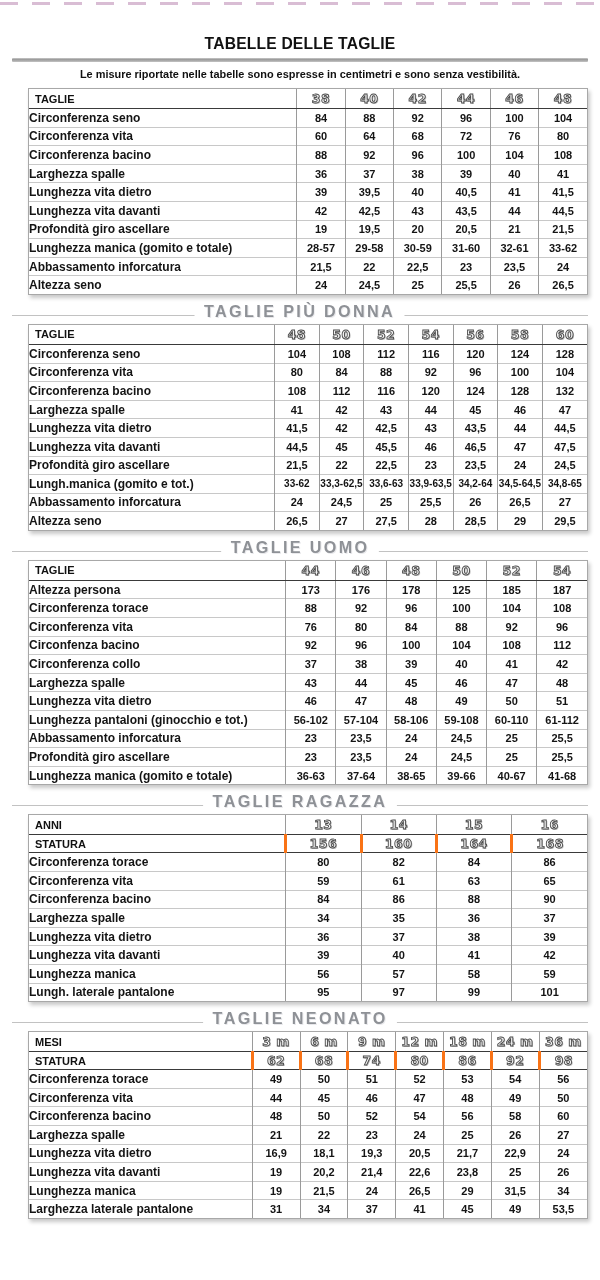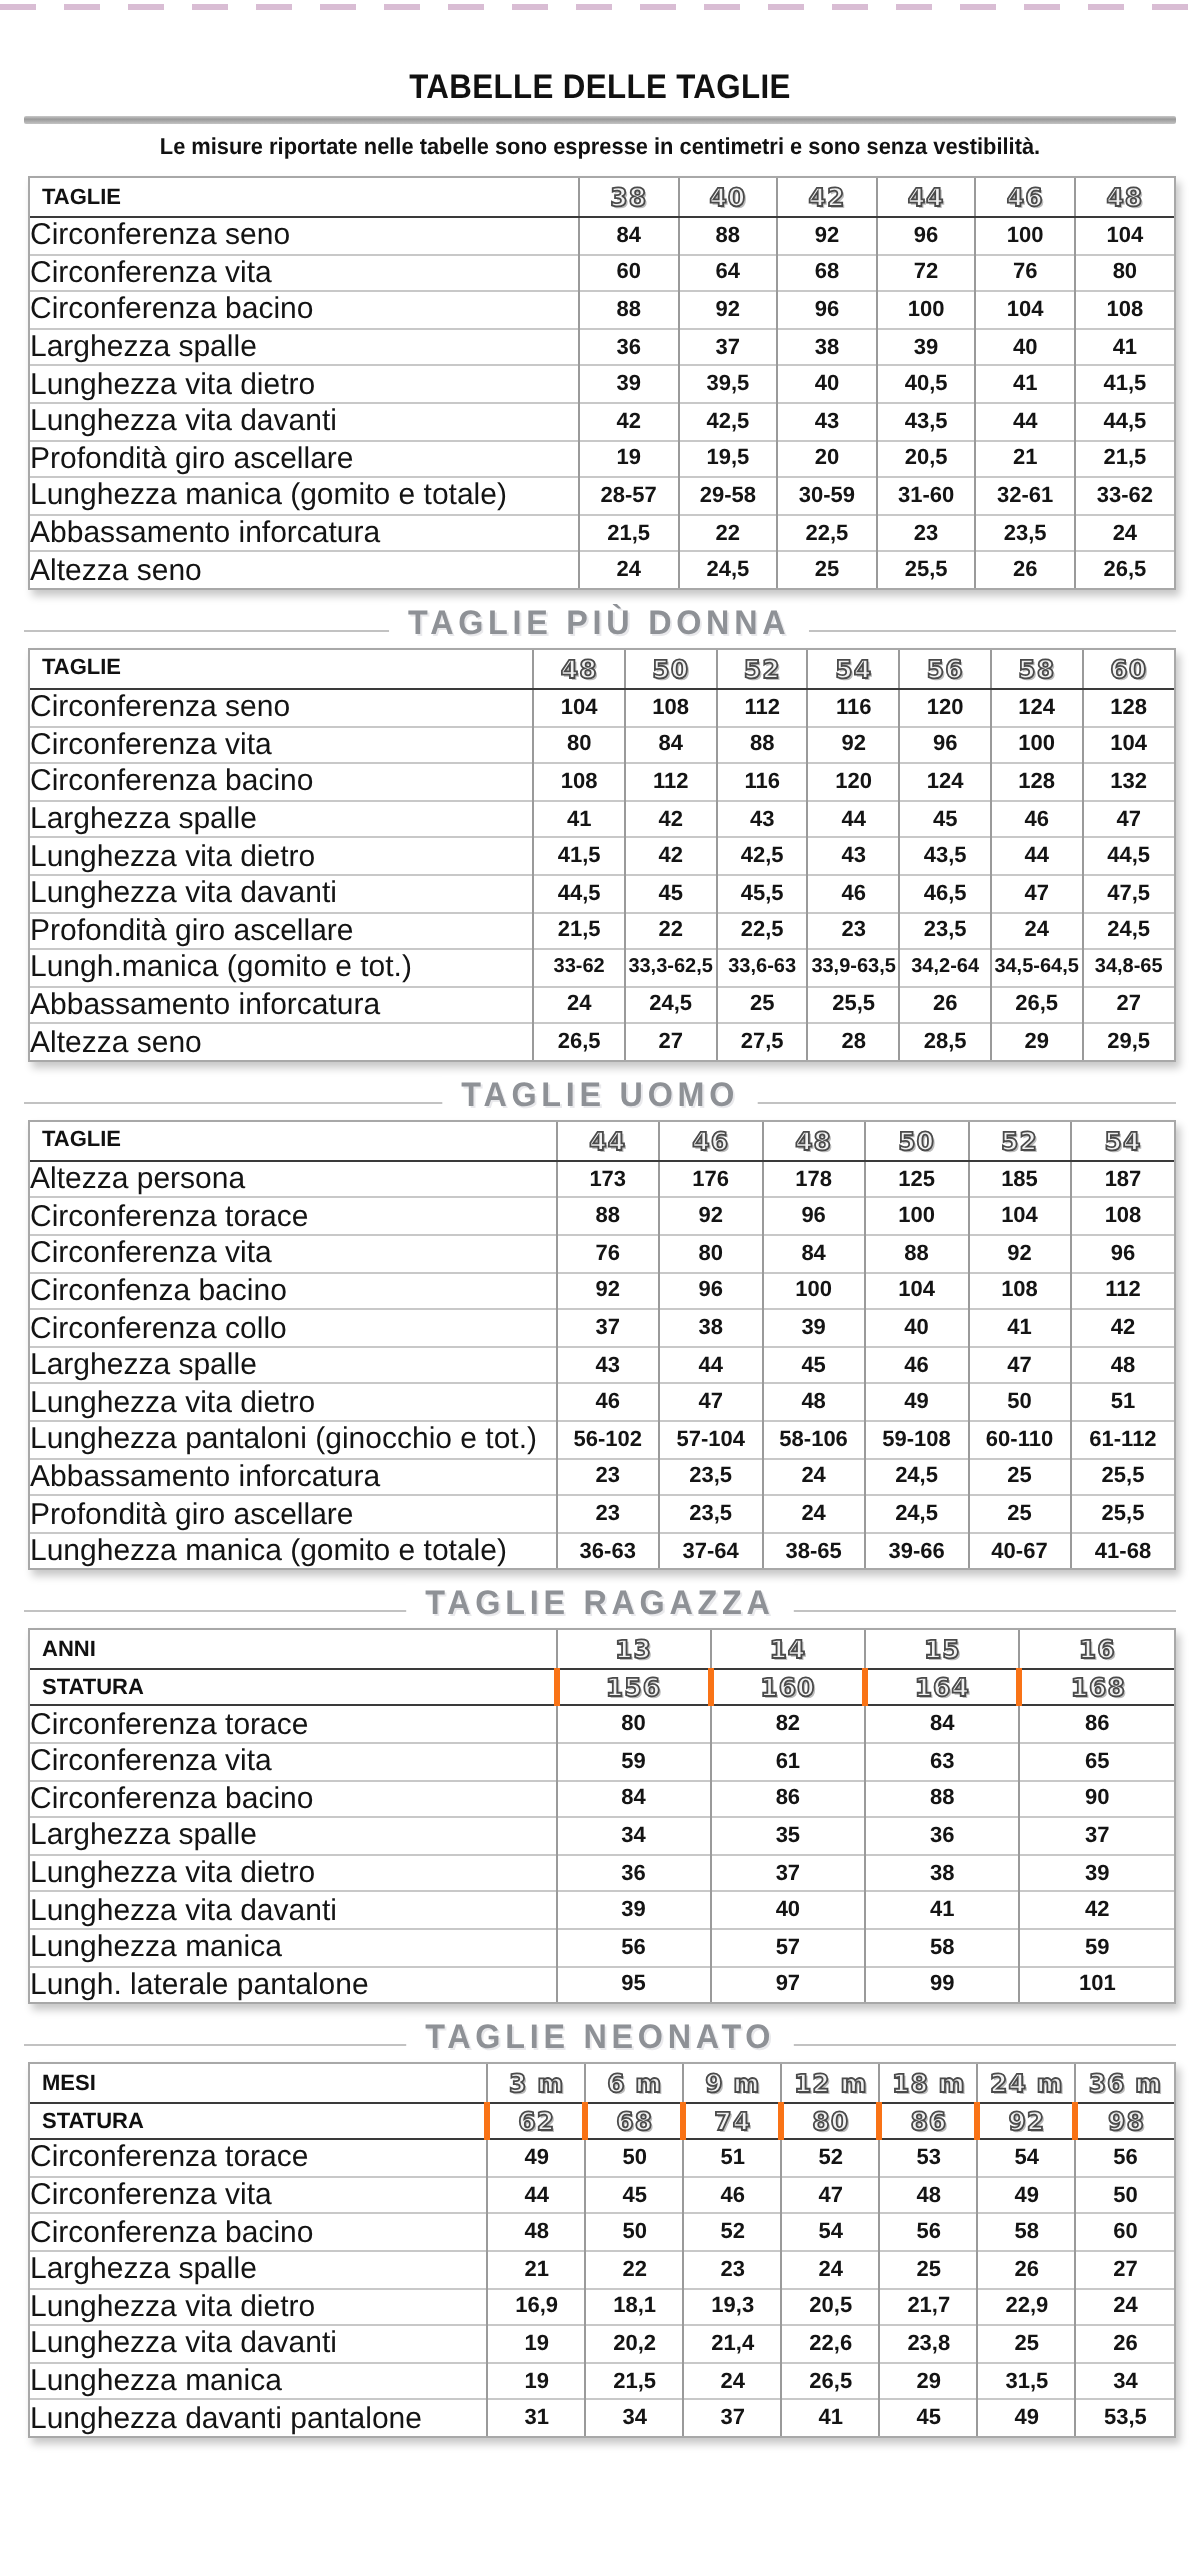--- a/index.html
+++ b/index.html
@@ -86,21 +86,21 @@
     color: #8e9196;
     text-shadow: 1px 1px 0 #e9e9ec;
     transform: scaleX(0.95);
   }
 
   
   .tbl-wrap {
     border: 1px solid #a8a8a8;
     background: #fff;
     box-shadow: 2px 3px 4px rgba(0,0,0,0.22);
-    margin: 0 2px 4px 4px;
+    margin: 0 2px 4px 18px;
   }
   table.sz {
     width: 100%;
     border-collapse: collapse;
     table-layout: fixed;
     font-size: 10.5px;
   }
   table.sz td, table.sz th {
     padding: 0;
     margin: 0;
@@ -147,22 +147,22 @@
   }
   table.sz tbody tr:first-child td {
     border-top: none;
   }
   table.sz tbody td:first-child {
     border-left: none;
   }
   td.lbl {
     text-align: left;
     padding-left: 6px;
-    font-size: 15px;
-    font-weight: normal;
+    font-size: 12px;
+    font-weight: bold;
     color: #141414;
     white-space: nowrap;
     transform-origin: left center;
   }
   td.val {
     text-align: center;
     font-size: 11px;
     font-weight: bold;
     color: #141414;
     white-space: nowrap;
@@ -740,21 +740,21 @@
               <td class="lbl">Lunghezza manica</td>
               <td class="val">19</td>
               <td class="val">21,5</td>
               <td class="val">24</td>
               <td class="val">26,5</td>
               <td class="val">29</td>
               <td class="val">31,5</td>
               <td class="val">34</td>
             </tr>
             <tr>
-              <td class="lbl">Lunghezza davanti pantalone</td>
+              <td class="lbl">Larghezza laterale pantalone</td>
               <td class="val">31</td>
               <td class="val">34</td>
               <td class="val">37</td>
               <td class="val">41</td>
               <td class="val">45</td>
               <td class="val">49</td>
               <td class="val">53,5</td>
             </tr>
           </tbody>
         </table>

